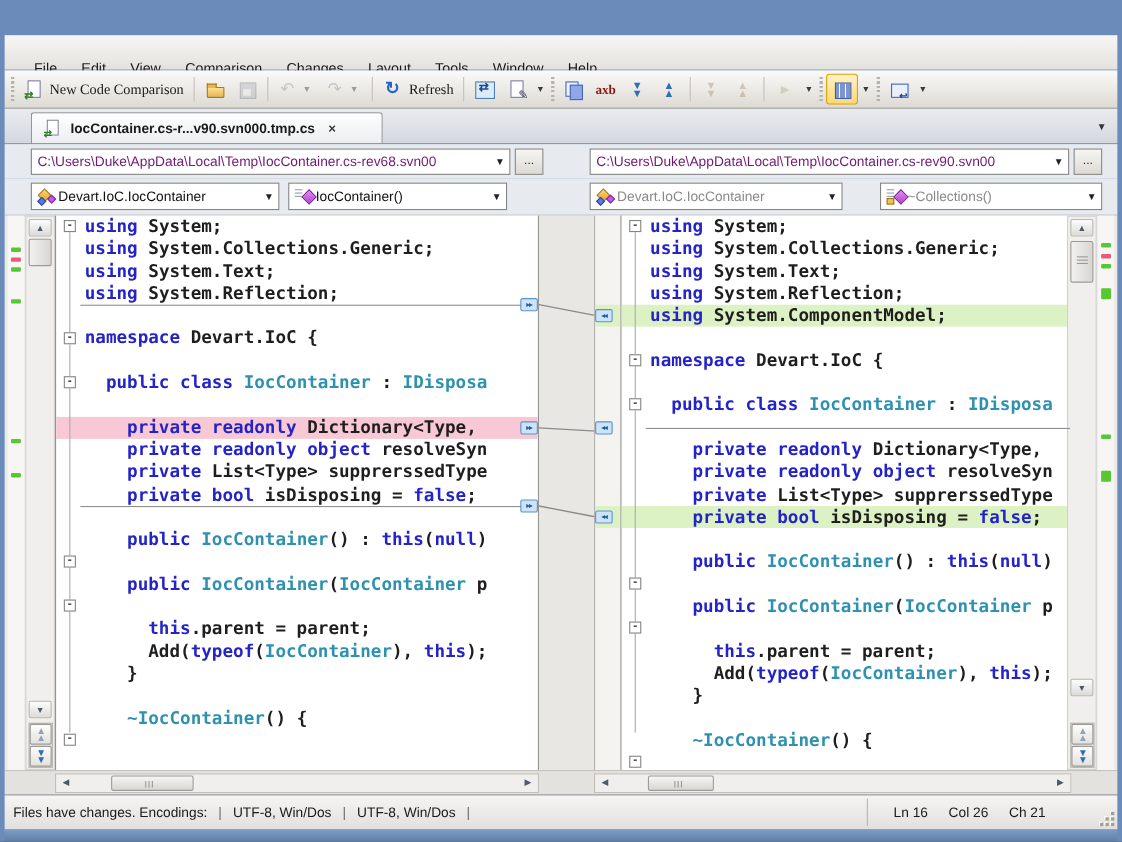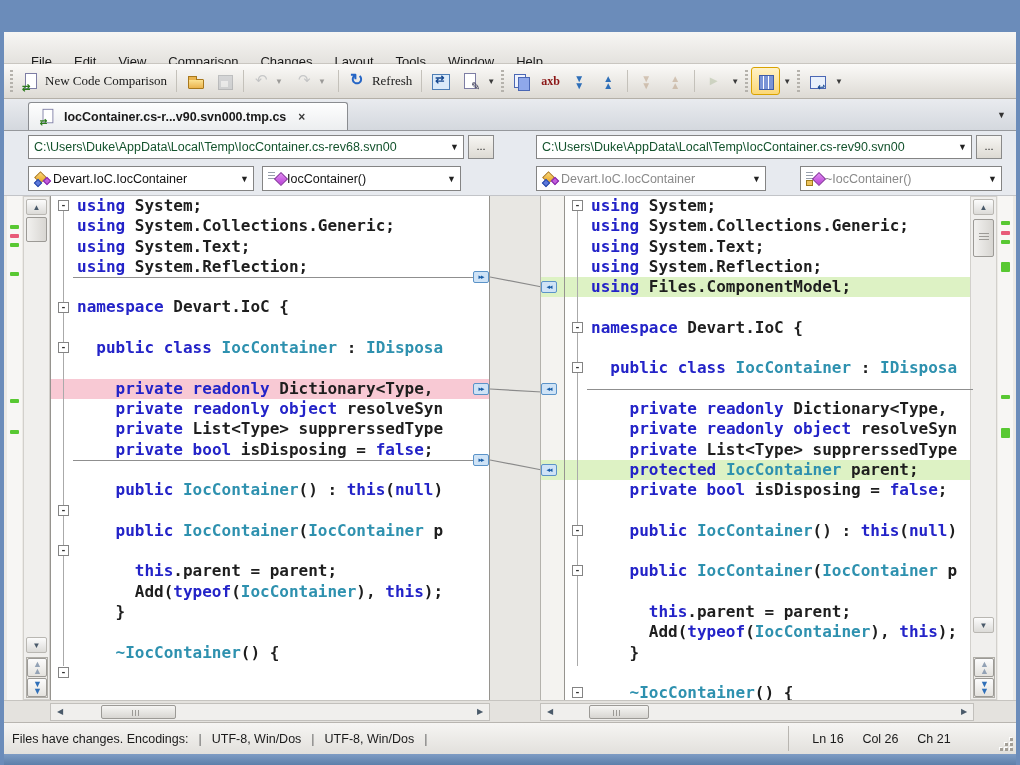--- a/index.html
+++ b/index.html
@@ -64,21 +64,21 @@
   .tab{position:absolute;left:24px;bottom:0;height:28px;min-width:320px;background:linear-gradient(180deg,#fefefe,#eceef0);
     border:1px solid #8a8c90;border-bottom:none;border-radius:3px 3px 0 0;display:flex;align-items:center;padding:0 9px;margin-top:45px;}
   .tab .lbl{font-size:12.5px;font-weight:bold;color:#1a1a1a;margin:0 10px 0 7px;}
   .tab .x{font-size:12px;font-weight:bold;color:#3a3a3a;padding:0 2px;}
   .tablist{position:absolute;right:10px;top:11px;font-size:9px;color:#333;}
   
   .pathrow,.comborow{position:absolute;left:4px;right:4px;background:#e7eaef;}
   .pathrow{top:131px;height:31px;}
   .comborow{top:162px;height:34px;border-bottom:1px solid #c2c4c8;}
   .pathbox{position:absolute;top:4px;height:24px;background:#fff;border:1px solid #848484;display:flex;align-items:center;}
-  .pathtext{flex:1;font-size:12.5px;color:#14532d;padding-left:5px;white-space:nowrap;overflow:hidden;}
+  .pathtext{flex:1;font-size:12.5px;color:#701a75;padding-left:5px;white-space:nowrap;overflow:hidden;}
   .pdrop{width:17px;text-align:center;font-size:9px;color:#222;}
   .browse{position:absolute;top:4px;width:26px;height:24px;background:linear-gradient(180deg,#f7f6f3,#dddad3);
     border:1px solid #8a8a8a;font-size:11px;color:#222;text-align:center;line-height:20px;}
   .combo{position:absolute;top:4px;height:25px;background:#fff;border:1px solid #848484;display:flex;align-items:center;padding-left:4px;}
   .combo .txt{flex:1;font-size:12.5px;color:#111;white-space:nowrap;overflow:hidden;}
   .combo.gray .txt{color:#8a8a8a;}
   .combo .pdrop{align-self:stretch;display:flex;align-items:center;justify-content:center;}
   .clsicon{position:relative;width:20px;height:18px;display:inline-block;}
   .clsicon i{position:absolute;display:block;transform:rotate(45deg);}
   .clsicon .d1{left:3px;top:3px;width:9px;height:9px;background:linear-gradient(135deg,#fbd772,#e8a226);border:1px solid #a8700e;}
@@ -286,21 +286,21 @@
           <i class="d2"></i>
           <i class="d3"></i>
         </span>
       <span class="txt">Devart.IoC.IocContainer</span>
       <span class="pdrop">▼</span>
     </div>
     <div class="combo gray" style="left:796px;width:202px;">
       <span class="methicon dtor">
           <b></b>
         </span>
-      <span class="txt">~IocContainer()</span>
+      <span class="txt">~Collections()</span>
       <span class="pdrop">▼</span>
     </div>
   </div>
 
   <div class="compare" id="compare">
     <div class="cmap l" id="cmapL">
         <div class="cmark" style="top: 29px; background: rgb(88, 200, 50);"></div>
         <div class="cmark" style="top: 38px; background: rgb(232, 90, 120);"></div>
         <div class="cmark" style="top: 47px; background: rgb(88, 200, 50);"></div>
         <div class="cmark" style="top: 76px; background: rgb(88, 200, 50);"></div>
@@ -378,30 +378,29 @@
         <div class="fb" style="top: 125.8px;">-</div>
         <div class="fb" style="top: 166.4px;">-</div>
         <div class="fb" style="top: 328.8px;">-</div>
         <div class="fb" style="top: 369.4px;">-</div>
         <div class="fb" style="top: 491.2px;">-</div>
         <div class="codecol">
           <div class="cl"><span class="kw">using</span><span class="pl"> System;</span></div>
           <div class="cl"><span class="kw">using</span><span class="pl"> System.Collections.Generic;</span></div>
           <div class="cl"><span class="kw">using</span><span class="pl"> System.Text;</span></div>
           <div class="cl"><span class="kw">using</span><span class="pl"> System.Reflection;</span></div>
-          <div class="cl"><span class="kw">using</span><span class="pl"> Files.ComponentModel;</span></div>
+          <div class="cl"><span class="kw">using</span><span class="pl"> System.ComponentModel;</span></div>
           <div class="cl"></div>
           <div class="cl"><span class="kw">namespace</span><span class="pl"> Devart.IoC {</span></div>
           <div class="cl"></div>
           <div class="cl"><span class="pl">  </span><span class="kw">public</span><span class="pl"> </span><span class="kw">class</span><span class="pl"> </span><span class="ty">IocContainer</span><span class="pl"> : </span><span class="ty">IDisposa</span></div>
           <div class="cl"></div>
           <div class="cl"><span class="pl">    </span><span class="kw">private</span><span class="pl"> </span><span class="kw">readonly</span><span class="pl"> Dictionary&lt;Type,</span></div>
           <div class="cl"><span class="pl">    </span><span class="kw">private</span><span class="pl"> </span><span class="kw">readonly</span><span class="pl"> </span><span class="kw">object</span><span class="pl"> resolveSyn</span></div>
           <div class="cl"><span class="pl">    </span><span class="kw">private</span><span class="pl"> List&lt;Type&gt; supprerssedType</span></div>
-          <div class="cl"><span class="pl">    </span><span class="kw">protected</span><span class="pl"> </span><span class="ty">IocContainer</span><span class="pl"> parent;</span></div>
           <div class="cl"><span class="pl">    </span><span class="kw">private</span><span class="pl"> </span><span class="kw">bool</span><span class="pl"> isDisposing = </span><span class="kw">false</span><span class="pl">;</span></div>
           <div class="cl"></div>
           <div class="cl"><span class="pl">    </span><span class="kw">public</span><span class="pl"> </span><span class="ty">IocContainer</span><span class="pl">() : </span><span class="kw">this</span><span class="pl">(</span><span class="kw">null</span><span class="pl">)</span></div>
           <div class="cl"></div>
           <div class="cl"><span class="pl">    </span><span class="kw">public</span><span class="pl"> </span><span class="ty">IocContainer</span><span class="pl">(</span><span class="ty">IocContainer</span><span class="pl"> p</span></div>
           <div class="cl"></div>
           <div class="cl"><span class="pl">      </span><span class="kw">this</span><span class="pl">.parent = parent;</span></div>
           <div class="cl"><span class="pl">      Add(</span><span class="kw">typeof</span><span class="pl">(</span><span class="ty">IocContainer</span><span class="pl">), </span><span class="kw">this</span><span class="pl">);</span></div>
           <div class="cl"><span class="pl">    }</span></div>
           <div class="cl"></div>

